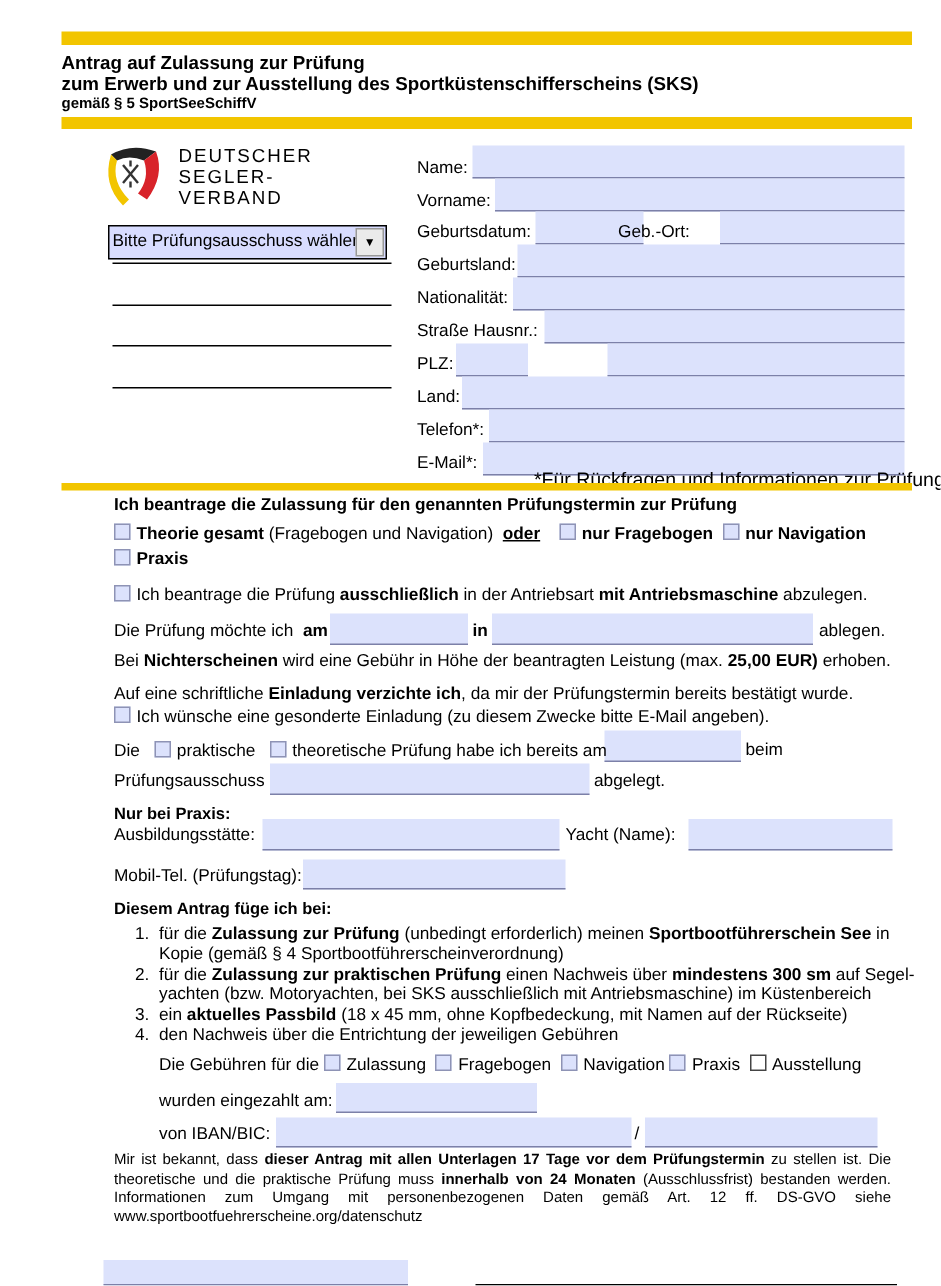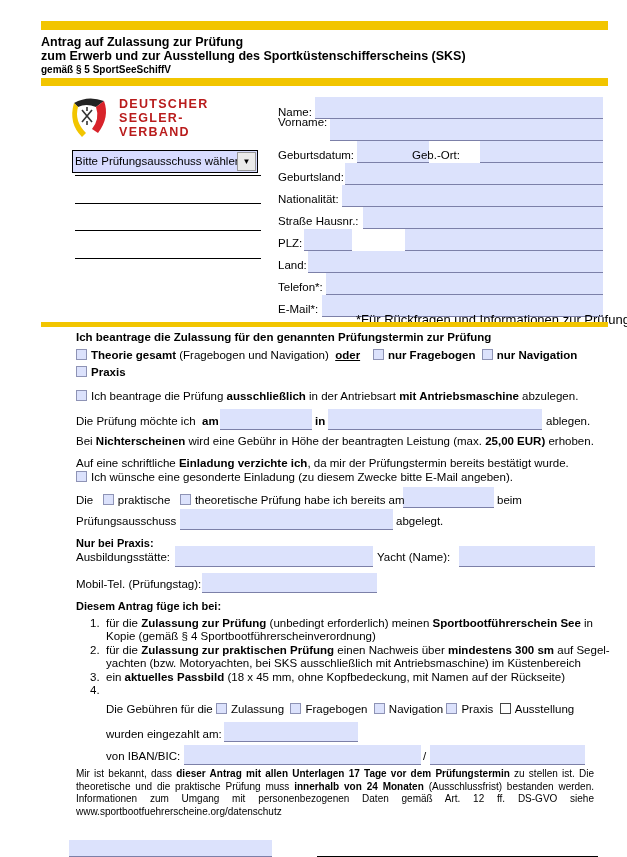--- a/index.html
+++ b/index.html
@@ -5,21 +5,21 @@
   * { box-sizing: border-box; margin: 0; padding: 0; }
   html, body { width: 627px; height: 857px; background: #ffffff; overflow: hidden; }
   body { position: relative; font-family: "Liberation Sans", sans-serif; color: #000; font-size: 11.5px; }
   .abs { position: absolute; }
   .ybar { position: absolute; left: 41px; width: 567px; height: 9px; background: #f2c500; }
   .title { position: absolute; left: 41px; width: 567px; text-align: left; font-weight: bold; }
   .fld { position: absolute; background: #dce2fc; border-bottom: 1px solid #7c80a8; height: 19px; }
   .lbl { position: absolute; white-space: nowrap; font-size: 11.5px; }
   .cb { display: inline-block; width: 11px; height: 11px; background: #dce2fc; border: 1px solid #8e93b5; vertical-align: -1px; margin-right: 4px; }
   .line { position: absolute; height: 1px; background: #000; }
-  .logo-text { position: absolute; font-weight: bold; font-size: 12.5px; letter-spacing: 1.3px; color: #b91c1c; line-height: 14px; }
+  .logo-text { position: absolute; font-weight: normal; font-size: 12.5px; letter-spacing: 1.3px; color: #000000; line-height: 14px; }
   .select { position: absolute; left: 72px; top: 150px; width: 186px; height: 23px; background: #d8dcff; border: 1px solid #000; font-size: 11.5px; line-height: 21px; padding-left: 2px; }
   .select .arrow { position: absolute; right: 1px; top: 1px; width: 19px; height: 19px; background: #eaeaea; border: 1px solid #999; font-size: 8px; text-align: center; line-height: 17px; }
   .row { position: absolute; left: 76px; white-space: nowrap; font-size: 11.5px; }
   b { font-weight: bold; }
   .small { font-size: 9px; }
   .para { position: absolute; left: 76px; width: 518px; font-size: 10px; line-height: 12.6px; text-align: justify; }
   ol.attach { position: absolute; left: 90px; top: 617px; width: 520px; font-size: 11.5px; line-height: 13.4px; list-style: none; }
   ol.attach li { position: relative; padding-left: 16px; }
   ol.attach li .num { position: absolute; left: 0; }
 </style>
@@ -55,21 +55,21 @@
 </div>
 <div class="line" style="left:75px;top:175px;width:186px;"></div>
 <div class="line" style="left:75px;top:203px;width:186px;"></div>
 <div class="line" style="left:75px;top:230px;width:186px;"></div>
 <div class="line" style="left:75px;top:258px;width:186px;"></div>
 
 <div class="fld" style="left:315px;top:97px;width:288px;height:22px;"></div>
 <div class="lbl" style="left:278px;top:106px;">Name:</div>
 
 <div class="fld" style="left:330px;top:119px;width:273px;height:22px;"></div>
-<div class="lbl" style="left:278px;top:116px;">Vorname:</div>
+<div class="lbl" style="left:278px;top:128px;">Vorname:</div>
 
 <div class="fld" style="left:357px;top:141px;width:72px;height:22px;"></div>
 <div class="lbl" style="left:278px;top:149px;">Geburtsdatum:</div>
 <div class="lbl" style="left:412px;top:149px;text-align:right;">Geb.-Ort:</div>
 <div class="fld" style="left:480px;top:141px;width:123px;height:22px;"></div>
 
 <div class="fld" style="left:345px;top:163px;width:258px;height:22px;"></div>
 <div class="lbl" style="left:278px;top:171px;">Geburtsland:</div>
 
 <div class="fld" style="left:342px;top:185px;width:261px;height:22px;"></div>
@@ -143,21 +143,21 @@
 <div class="fld" style="left:459px;top:546px;width:136px;height:21px;"></div>
 
 <div class="fld" style="left:202px;top:573px;width:175px;height:20px;"></div>
 <div class="row" style="top:578px;">Mobil-Tel. (Prüfungstag):</div>
 
 <div class="row" style="top:600px;font-weight:bold;font-size:11px;">Diesem Antrag füge ich bei:</div>
 <ol class="attach">
   <li><span class="num">1.</span><span>für die </span><b>Zulassung zur Prüfung</b><span> (unbedingt erforderlich) meinen </span><b>Sportbootführerschein See</b><span> in Kopie (gemäß § 4 Sportbootführerscheinverordnung)</span></li>
   <li><span class="num">2.</span><span>für die </span><b>Zulassung zur praktischen Prüfung</b><span> einen Nachweis über </span><b>mindestens 300 sm</b><span> auf Segel-yachten (bzw. Motoryachten, bei SKS ausschließlich mit Antriebsmaschine) im Küstenbereich</span></li>
   <li><span class="num">3.</span><span>ein </span><b>aktuelles Passbild</b><span> (18 x 45 mm, ohne Kopfbedeckung, mit Namen auf der Rückseite)</span></li>
-  <li><span class="num">4.</span></li>
+  <li><span class="num">4.</span><span>den Nachweis über die Entrichtung der jeweiligen Gebühren</span></li>
 </ol>
 
 <div class="lbl" style="left:106px;top:703px;">
   <span>Die Gebühren für die</span>&nbsp;<span class="cb"></span><span>Zulassung</span>&nbsp;&nbsp;<span class="cb"></span><span>Fragebogen</span>&nbsp;&nbsp;<span class="cb"></span><span>Navigation</span>&nbsp;<span class="cb"></span><span>Praxis</span>&nbsp;&nbsp;<span class="cb" style="background:#fff;border-color:#444;"></span><span>Ausstellung</span>
 </div>
 
 <div class="fld" style="left:224px;top:722px;width:134px;height:20px;"></div>
 <div class="lbl" style="left:106px;top:728px;">wurden eingezahlt am:</div>
 
 <div class="fld" style="left:184px;top:745px;width:237px;height:20px;"></div>

